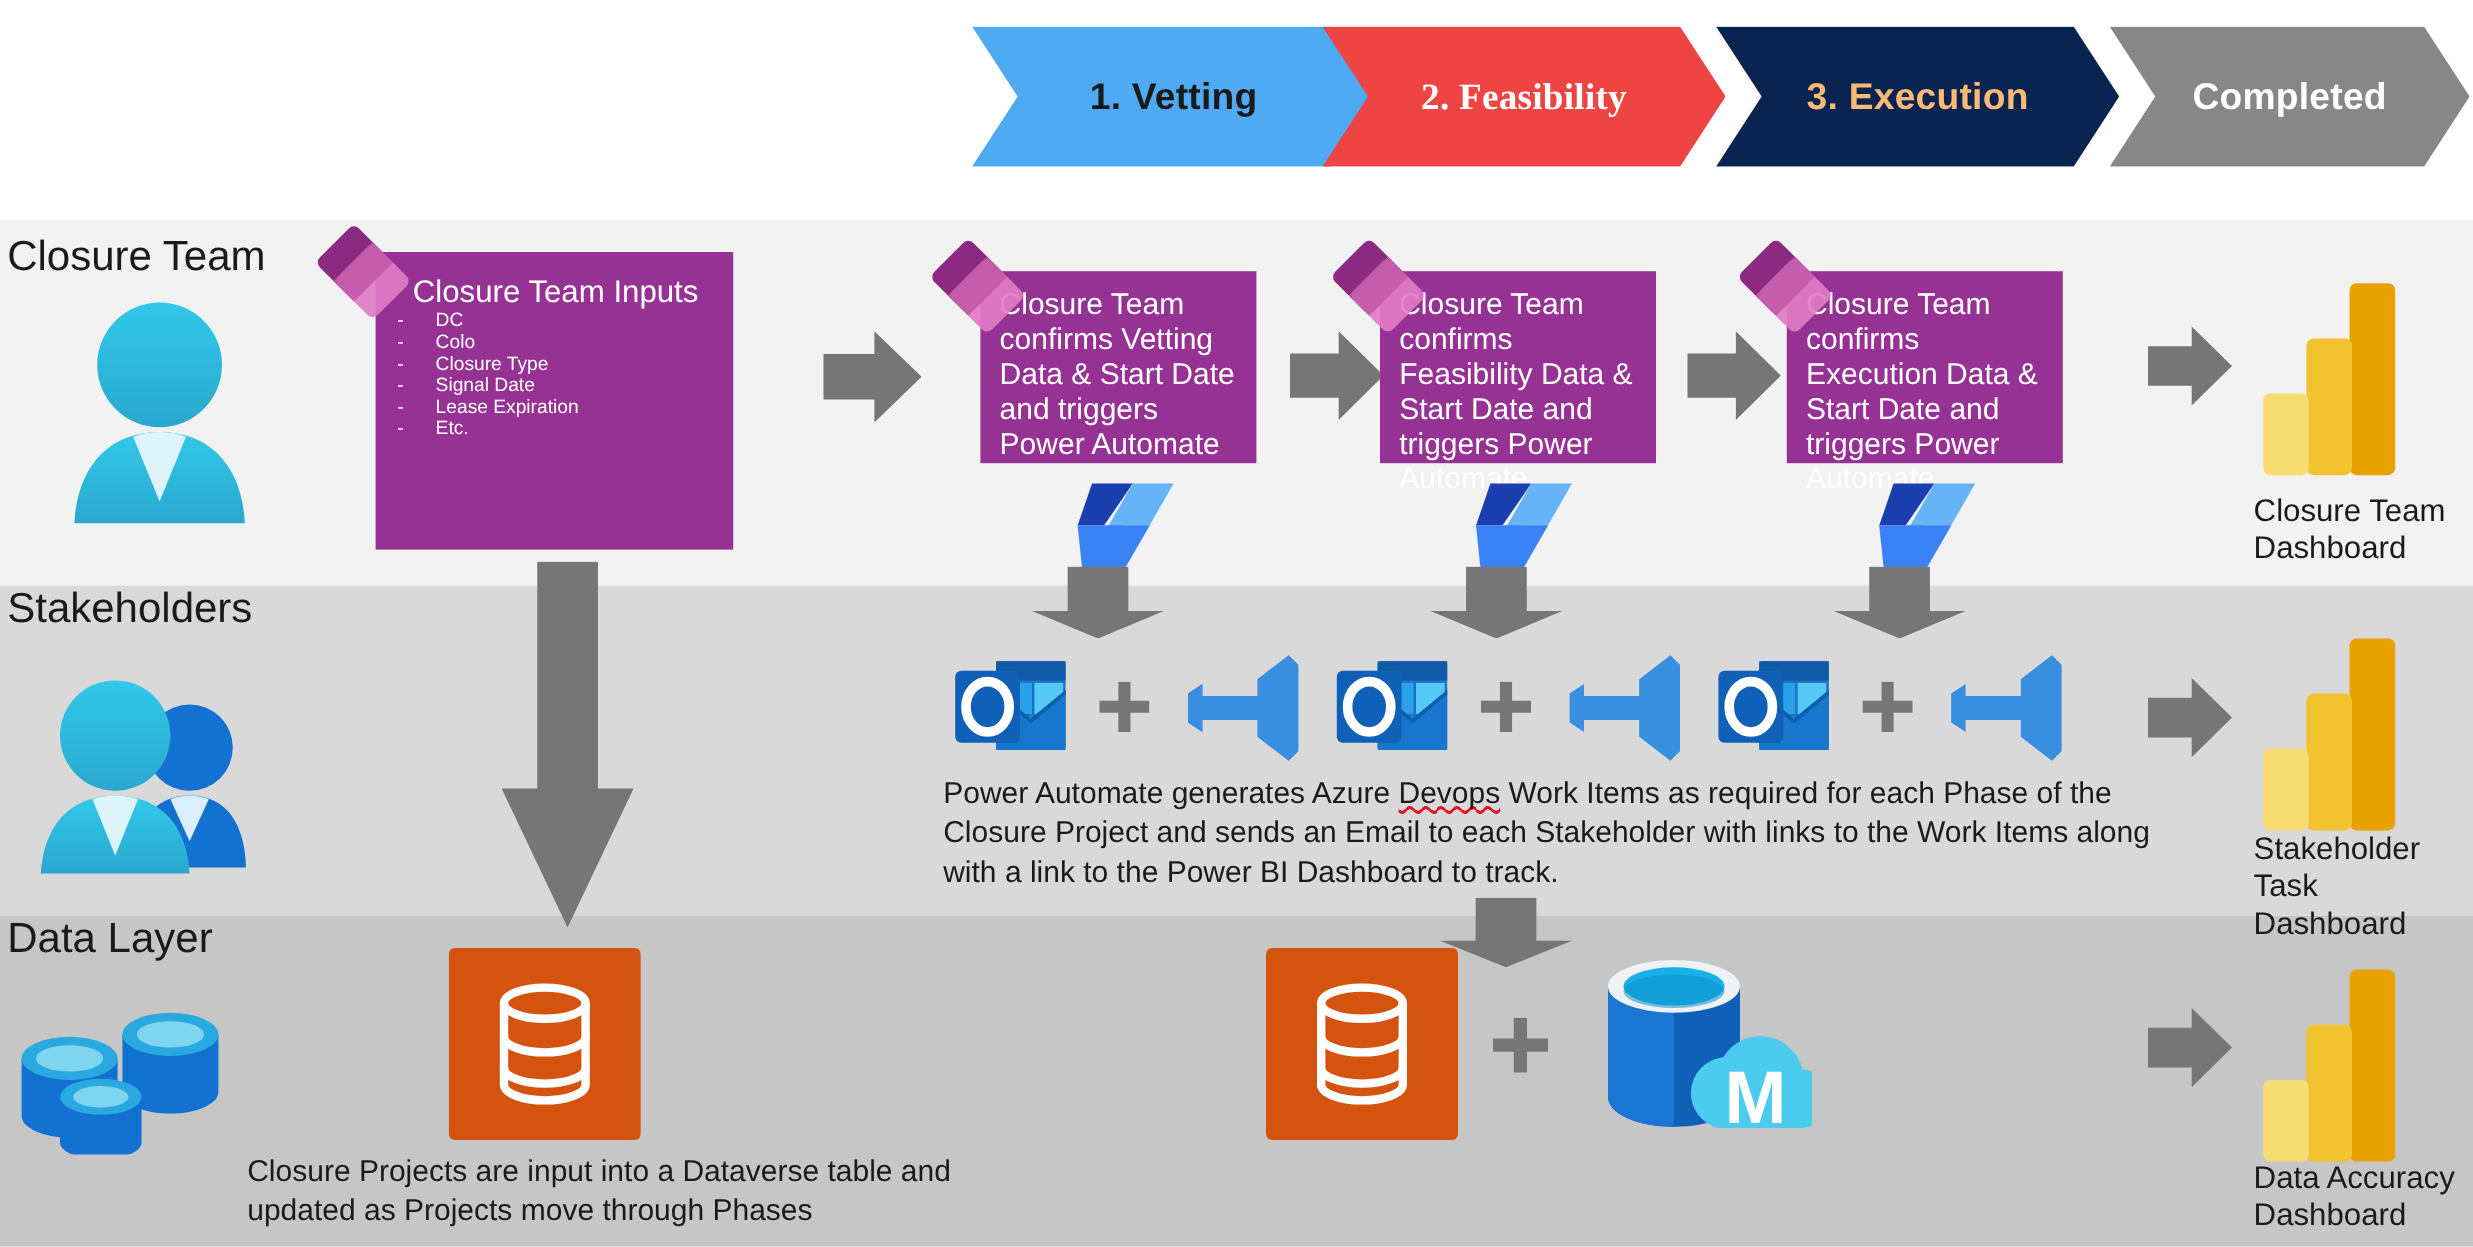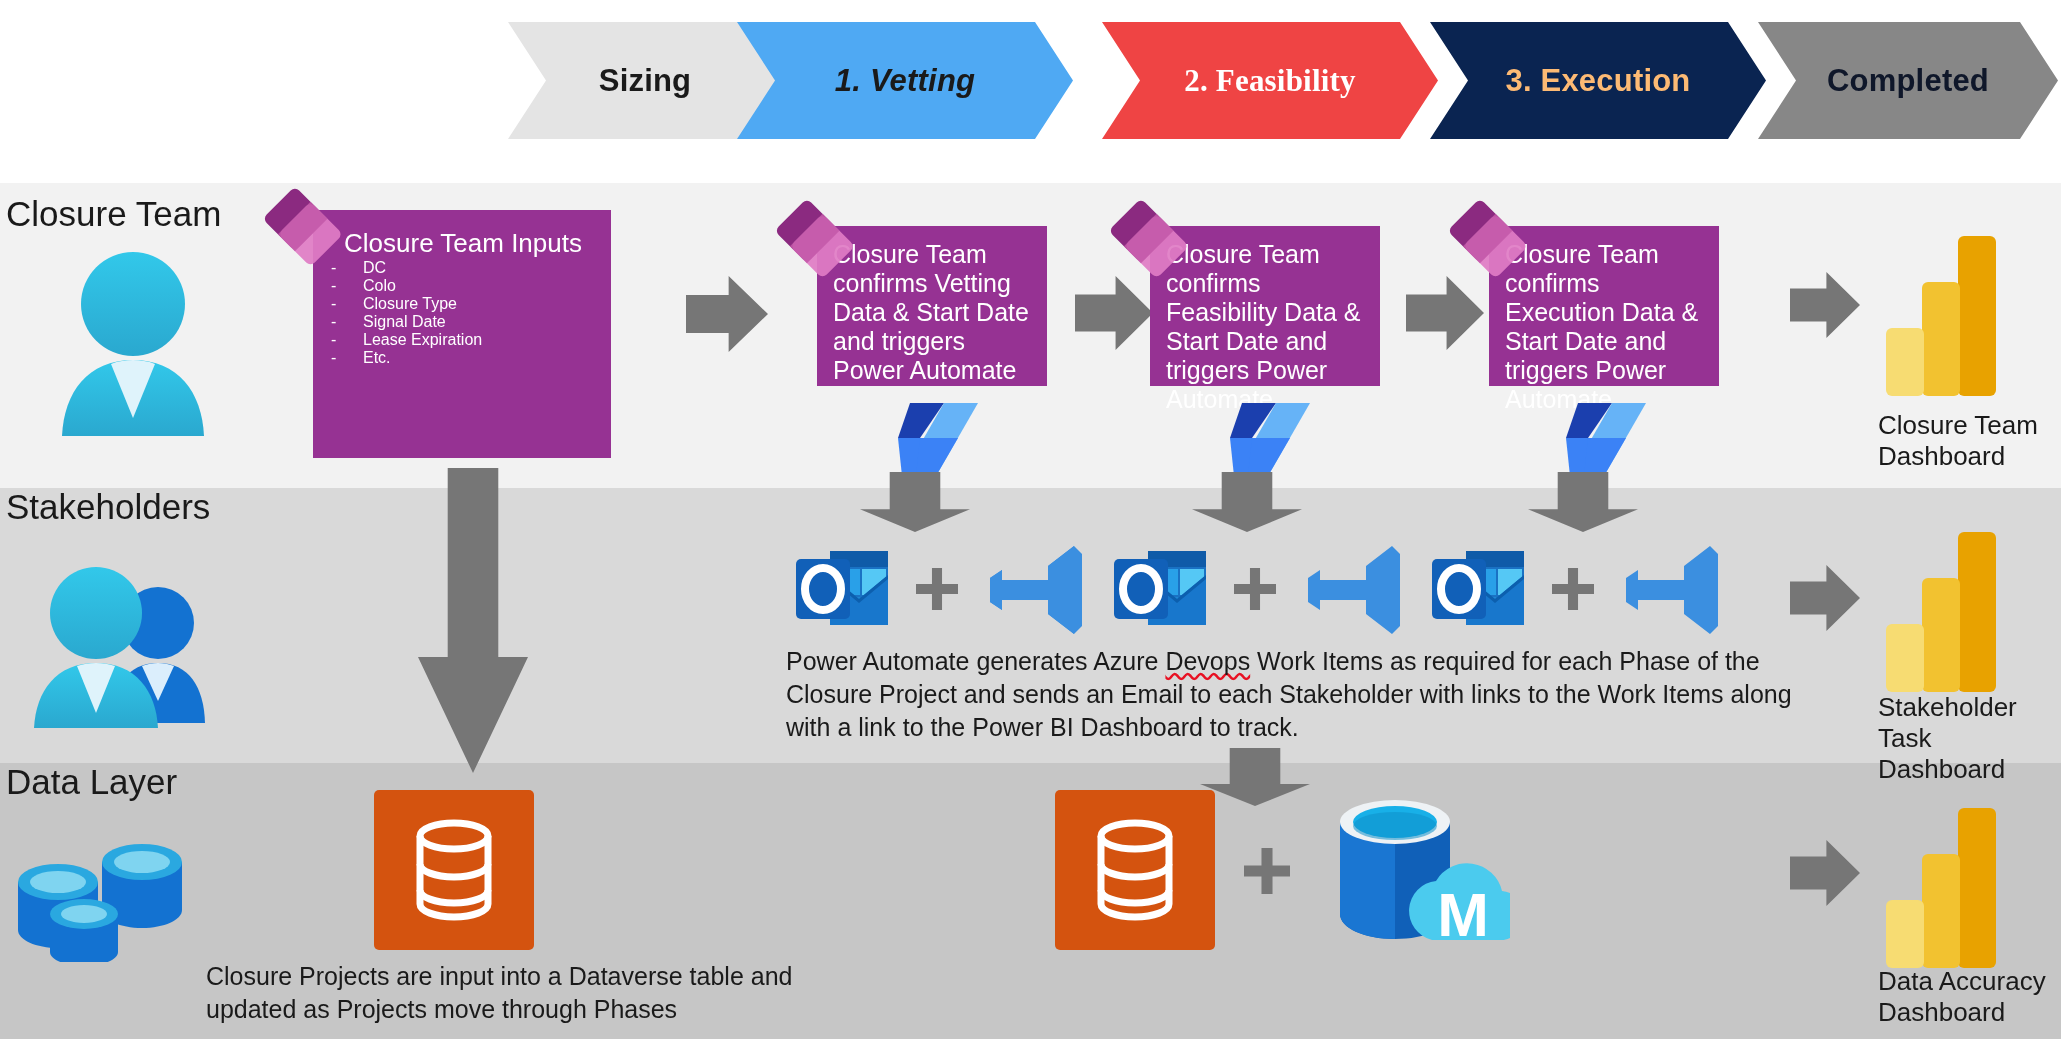--- a/index.html
+++ b/index.html
@@ -79,33 +79,30 @@
 </style>
 </head>
 <body>
 
 <div class="stage">
 
   <div class="band band-closure"></div>
   <div class="band band-stake"></div>
   <div class="band band-data"></div>
 
-  <div class="chev arrow" style="left:508px;width:274px;background:#e4e4e4;color:#1a1a1a;">
-    <span>Sizing</span>
-  </div>
-  <div class="chev arrow" style="left:737px;width:336px;background:#4fa9f3;color:#1a1a1a;font-style:italic;">
+  <div class="chev arrow" style="left:810px;width:336px;background:#4fa9f3;color:#1a1a1a;">
     <span>1. Vetting</span>
   </div>
   <div class="chev arrow" style="left:1102px;width:336px;background:#ef4444;color:#ffffff;font-family:Liberation Serif, serif;">
     <span>2. Feasibility</span>
   </div>
   <div class="chev arrow" style="left:1430px;width:336px;background:#0a2451;color:#fdba74;">
     <span>3. Execution</span>
   </div>
-  <div class="chev arrow" style="left:1758px;width:300px;background:#878787;color:#0f172a;">
+  <div class="chev arrow" style="left:1758px;width:300px;background:#878787;color:#ffffff;">
     <span>Completed</span>
   </div>
 
   <div class="lane-label" style="left:6px;top:194px;">Closure Team</div>
   <div class="lane-label" style="left:6px;top:487px;">Stakeholders</div>
   <div class="lane-label" style="left:6px;top:762px;">Data Layer</div>
 
   <svg class="persons" style="left:48px;top:248px;" width="170" height="190" viewBox="0 0 170 190">
     <defs>
       <linearGradient id="pg1" x1="0" y1="0" x2="0" y2="1">

